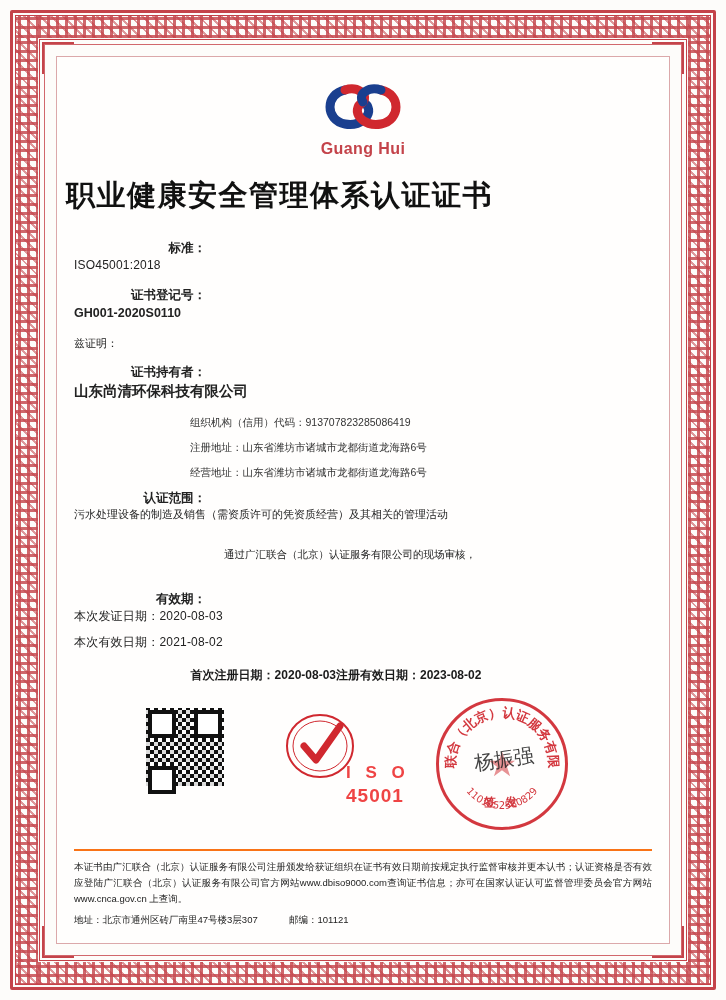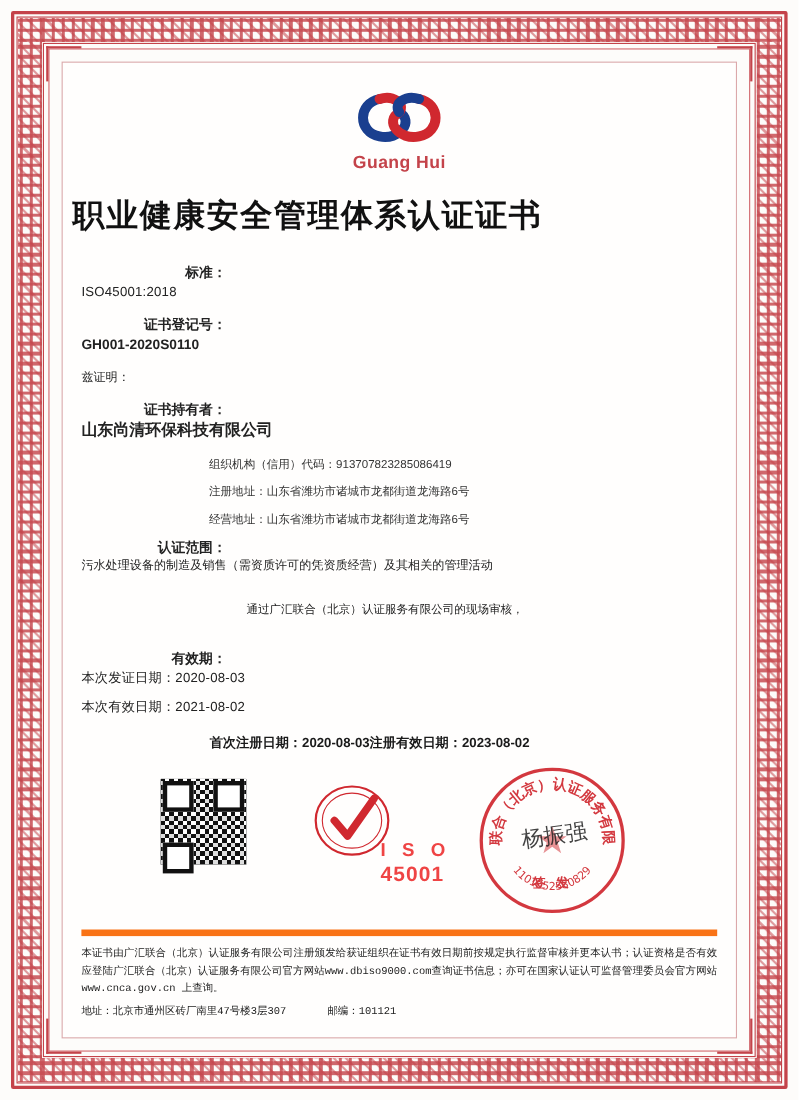--- a/index.html
+++ b/index.html
@@ -285,27 +285,26 @@
     font-size: 20px;
     color: #222;
     transform: rotate(-8deg);
     font-family: "DejaVu Serif", serif;
     opacity: .85;
   }
 
   .footer {
     position: absolute;
     left: 8px; right: 8px; bottom: 12px;
-    border-top: 6px solid #f97316;
+    border-top: 2px solid #f97316;
     padding-top: 8px;
     font-size: 9.5px;
     color: #222;
     line-height: 1.65;
     text-align: justify;
-    font-family: Liberation Mono, monospace;
   }
   .footer .addr {
     margin-top: 6px;
     font-size: 9.5px;
   }
   .footer .addr .sp { display: inline-block; width: 26px; }
 </style>
 </head>
 <body>
 

